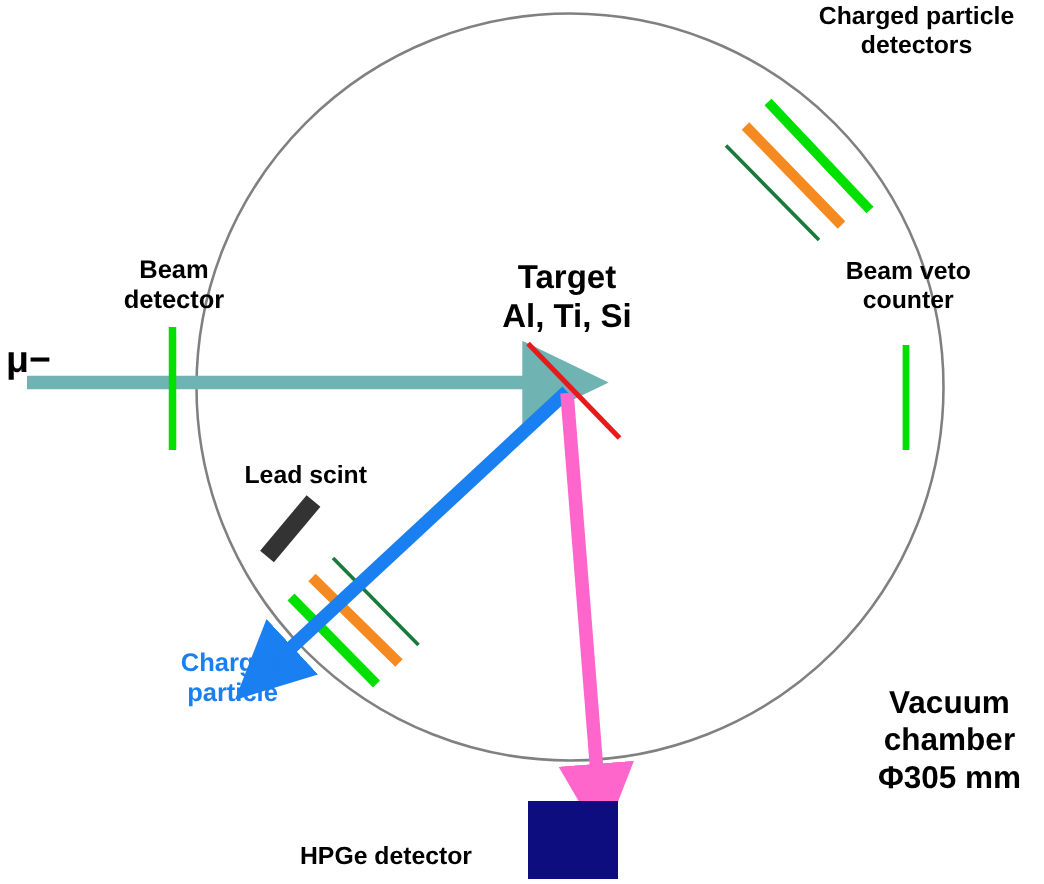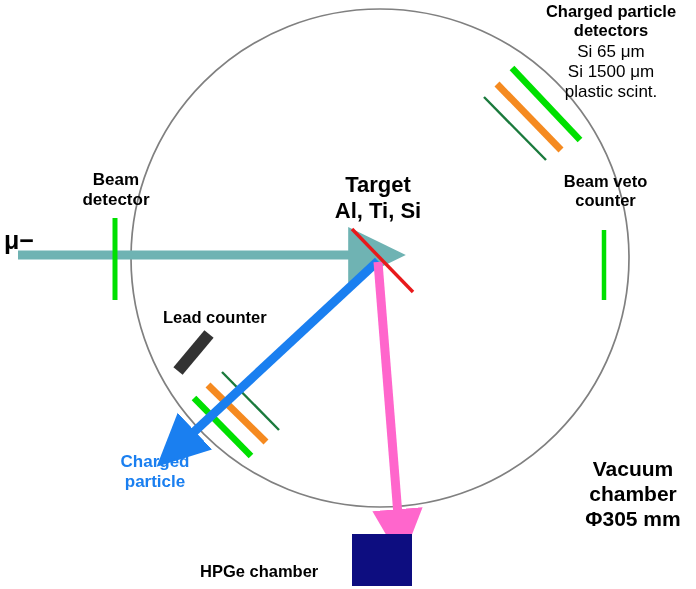--- a/index.html
+++ b/index.html
@@ -29,21 +29,20 @@
     color: #000000;
     line-height: 1.18;
     white-space: pre;
     text-align: center;
   }
   .lbl.reg {
     font-weight: normal;
   }
   .lbl-blue {
     color: #1a7ff0;
-    margin-top: 20px;
   }
   #label-mu {
     font-size: 25px;
     font-weight: bold;
     letter-spacing: 0px;
   }
 </style>
 </head>
 <body>
 
@@ -94,32 +93,29 @@
 
   <div class="lbl" style="left:57px; top:170px; width:118px; font-size:17px;">Beam
 detector</div>
 
   <div class="lbl" style="left:309px; top:172px; width:138px; font-size:22px;">Target
 Al, Ti, Si</div>
 
   <div class="lbl" style="left:526px; top:2px; width:170px; font-size:16.5px;">Charged particle
 detectors</div>
 
-  <div class="lbl reg" style="left:526px; top:42px; width:170px; font-size:17px;">Si 65 μm
-Si 1500 μm
-plastic scint.</div>
 
   <div class="lbl" style="left:513px; top:172px; width:185px; font-size:16.5px;">Beam veto
 counter</div>
 
-  <div class="lbl" style="left:163px; top:308px; width:120px; font-size:16.5px; text-align:left;">Lead counter</div>
+  <div class="lbl" style="left:163px; top:308px; width:120px; font-size:16.5px; text-align:left;">Lead scint</div>
 
   <div class="lbl lbl-blue" style="left:79px; top:432px; width:152px; font-size:17px;">Charged
 particle</div>
 
 
   <div class="lbl" style="left:570px; top:457px; width:126px; font-size:21px; text-align:center;">Vacuum
 chamber
 Φ305 mm</div>
 
-  <div class="lbl" style="left:200px; top:562px; width:146px; font-size:16.5px; text-align:left;">HPGe chamber</div>
+  <div class="lbl" style="left:200px; top:562px; width:146px; font-size:16.5px; text-align:left;">HPGe detector</div>
 
 </div>
 
 </body></html>

